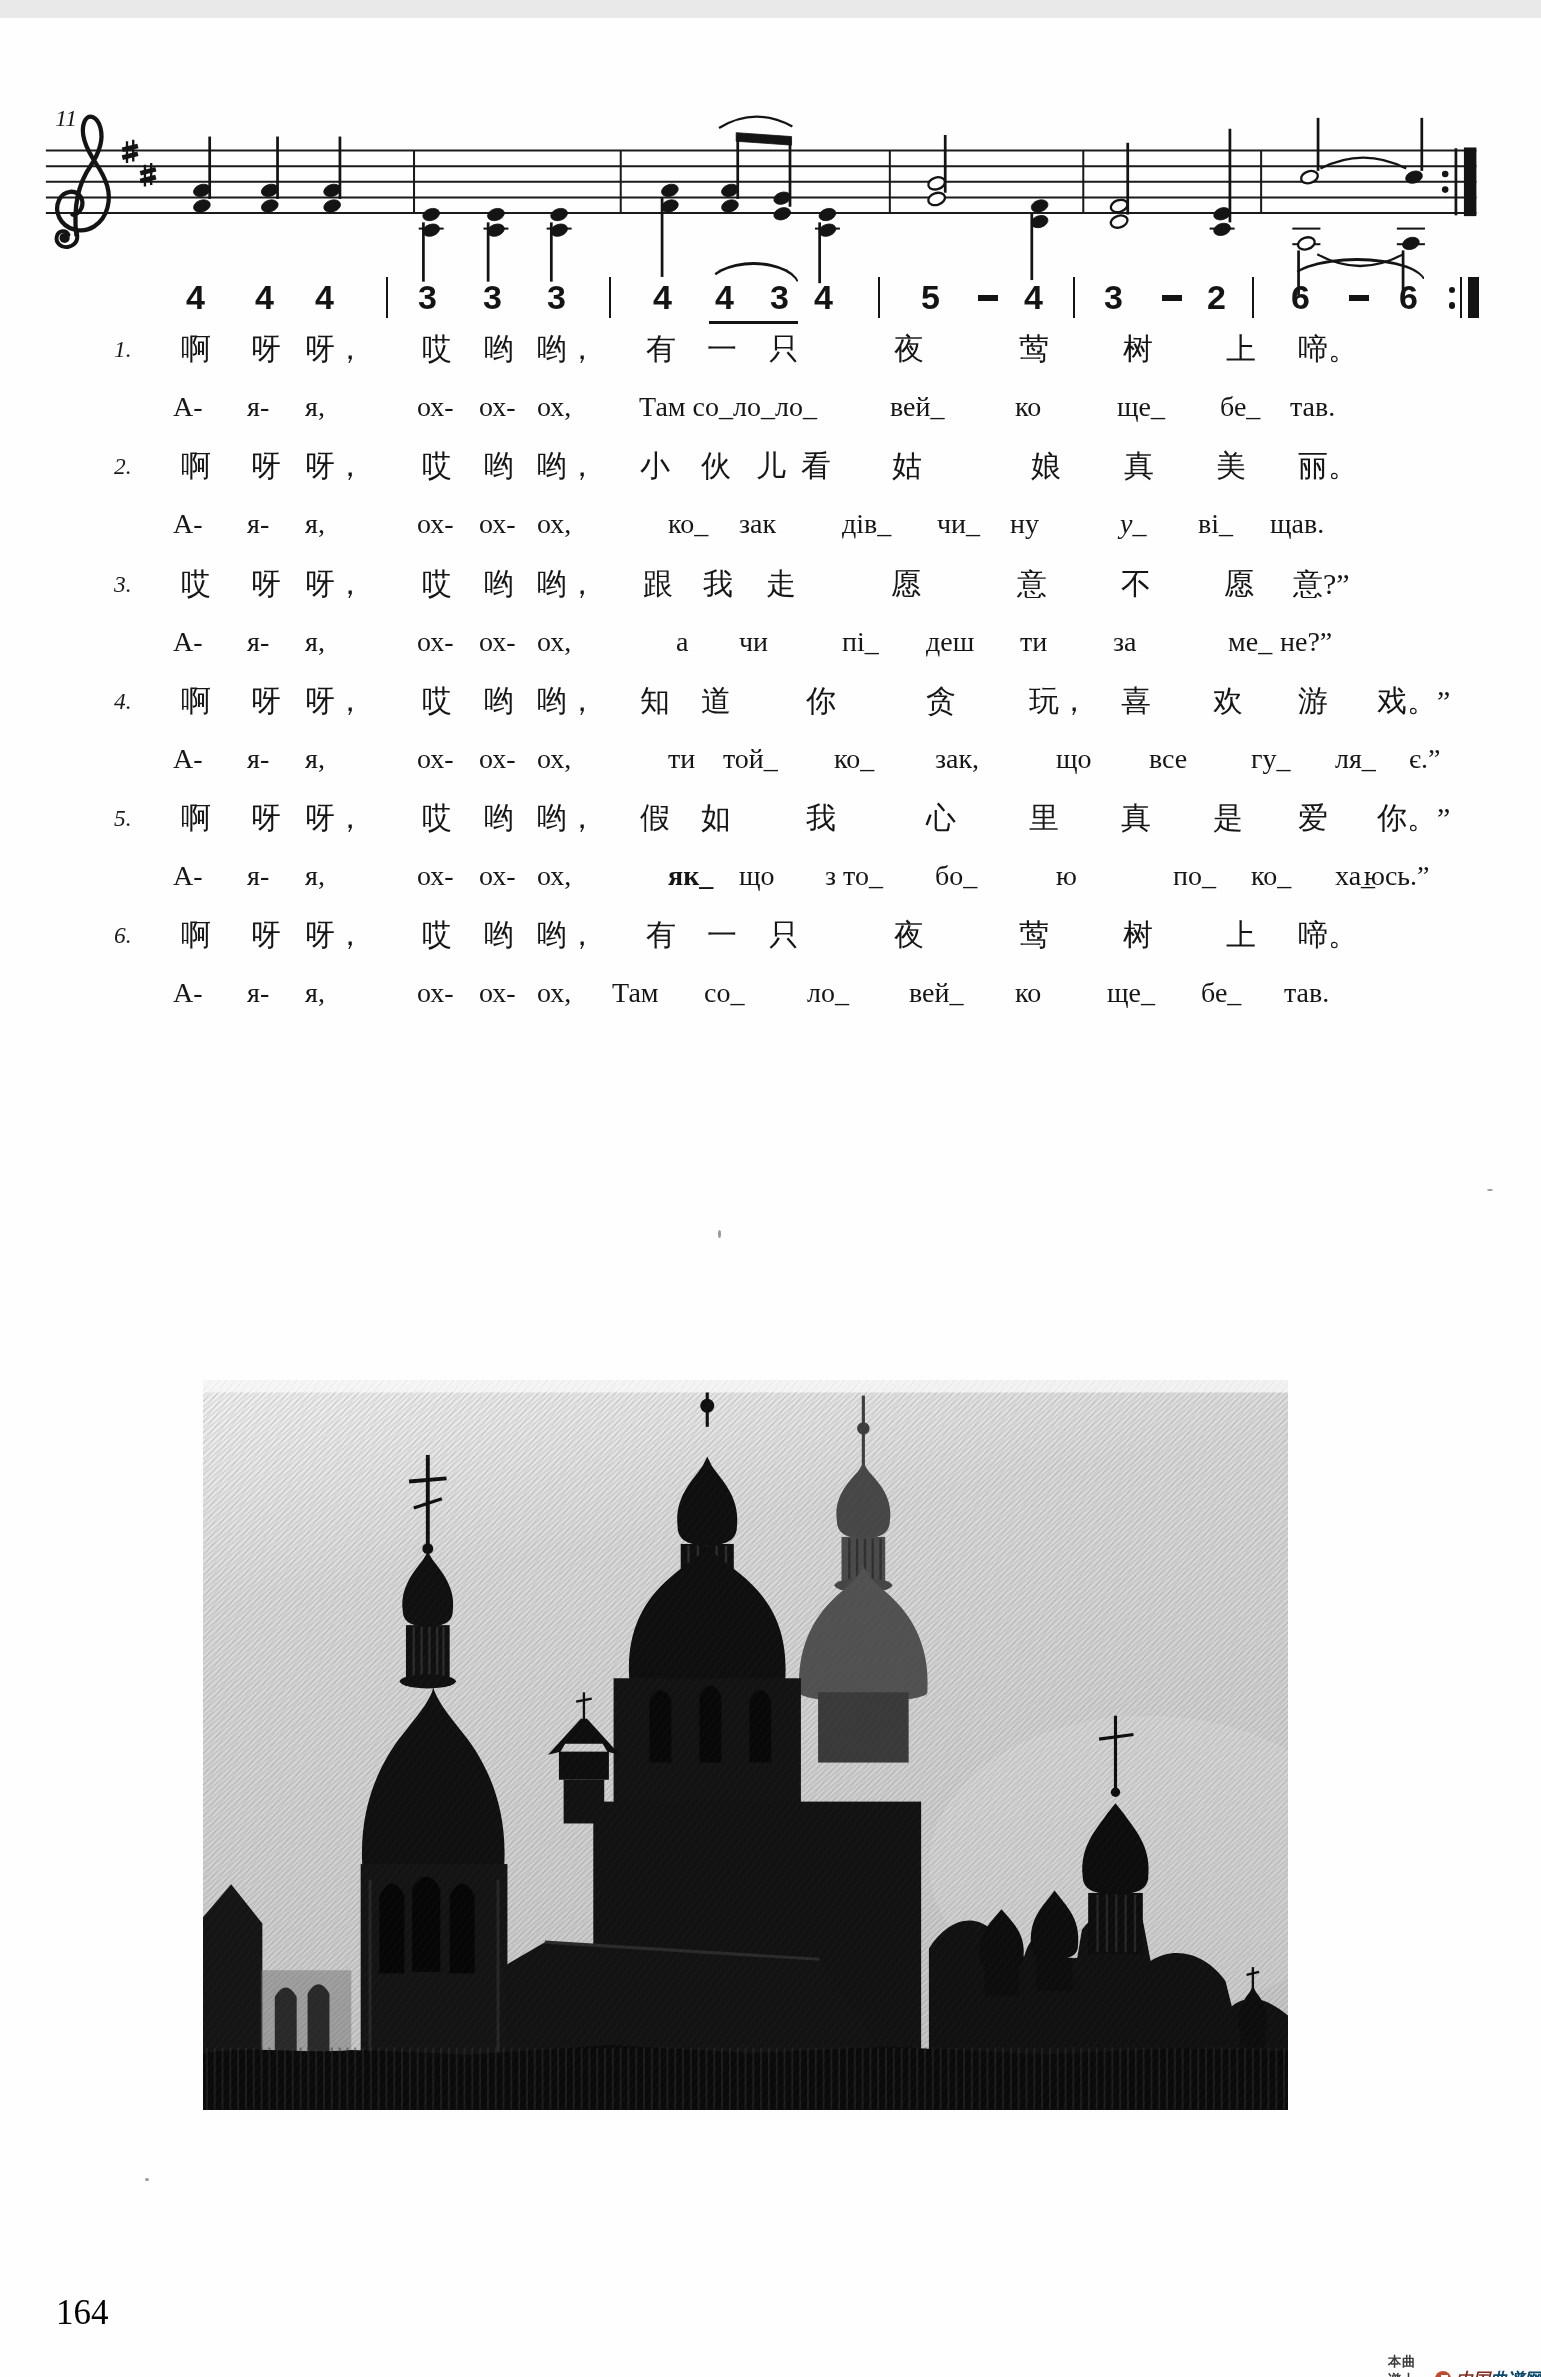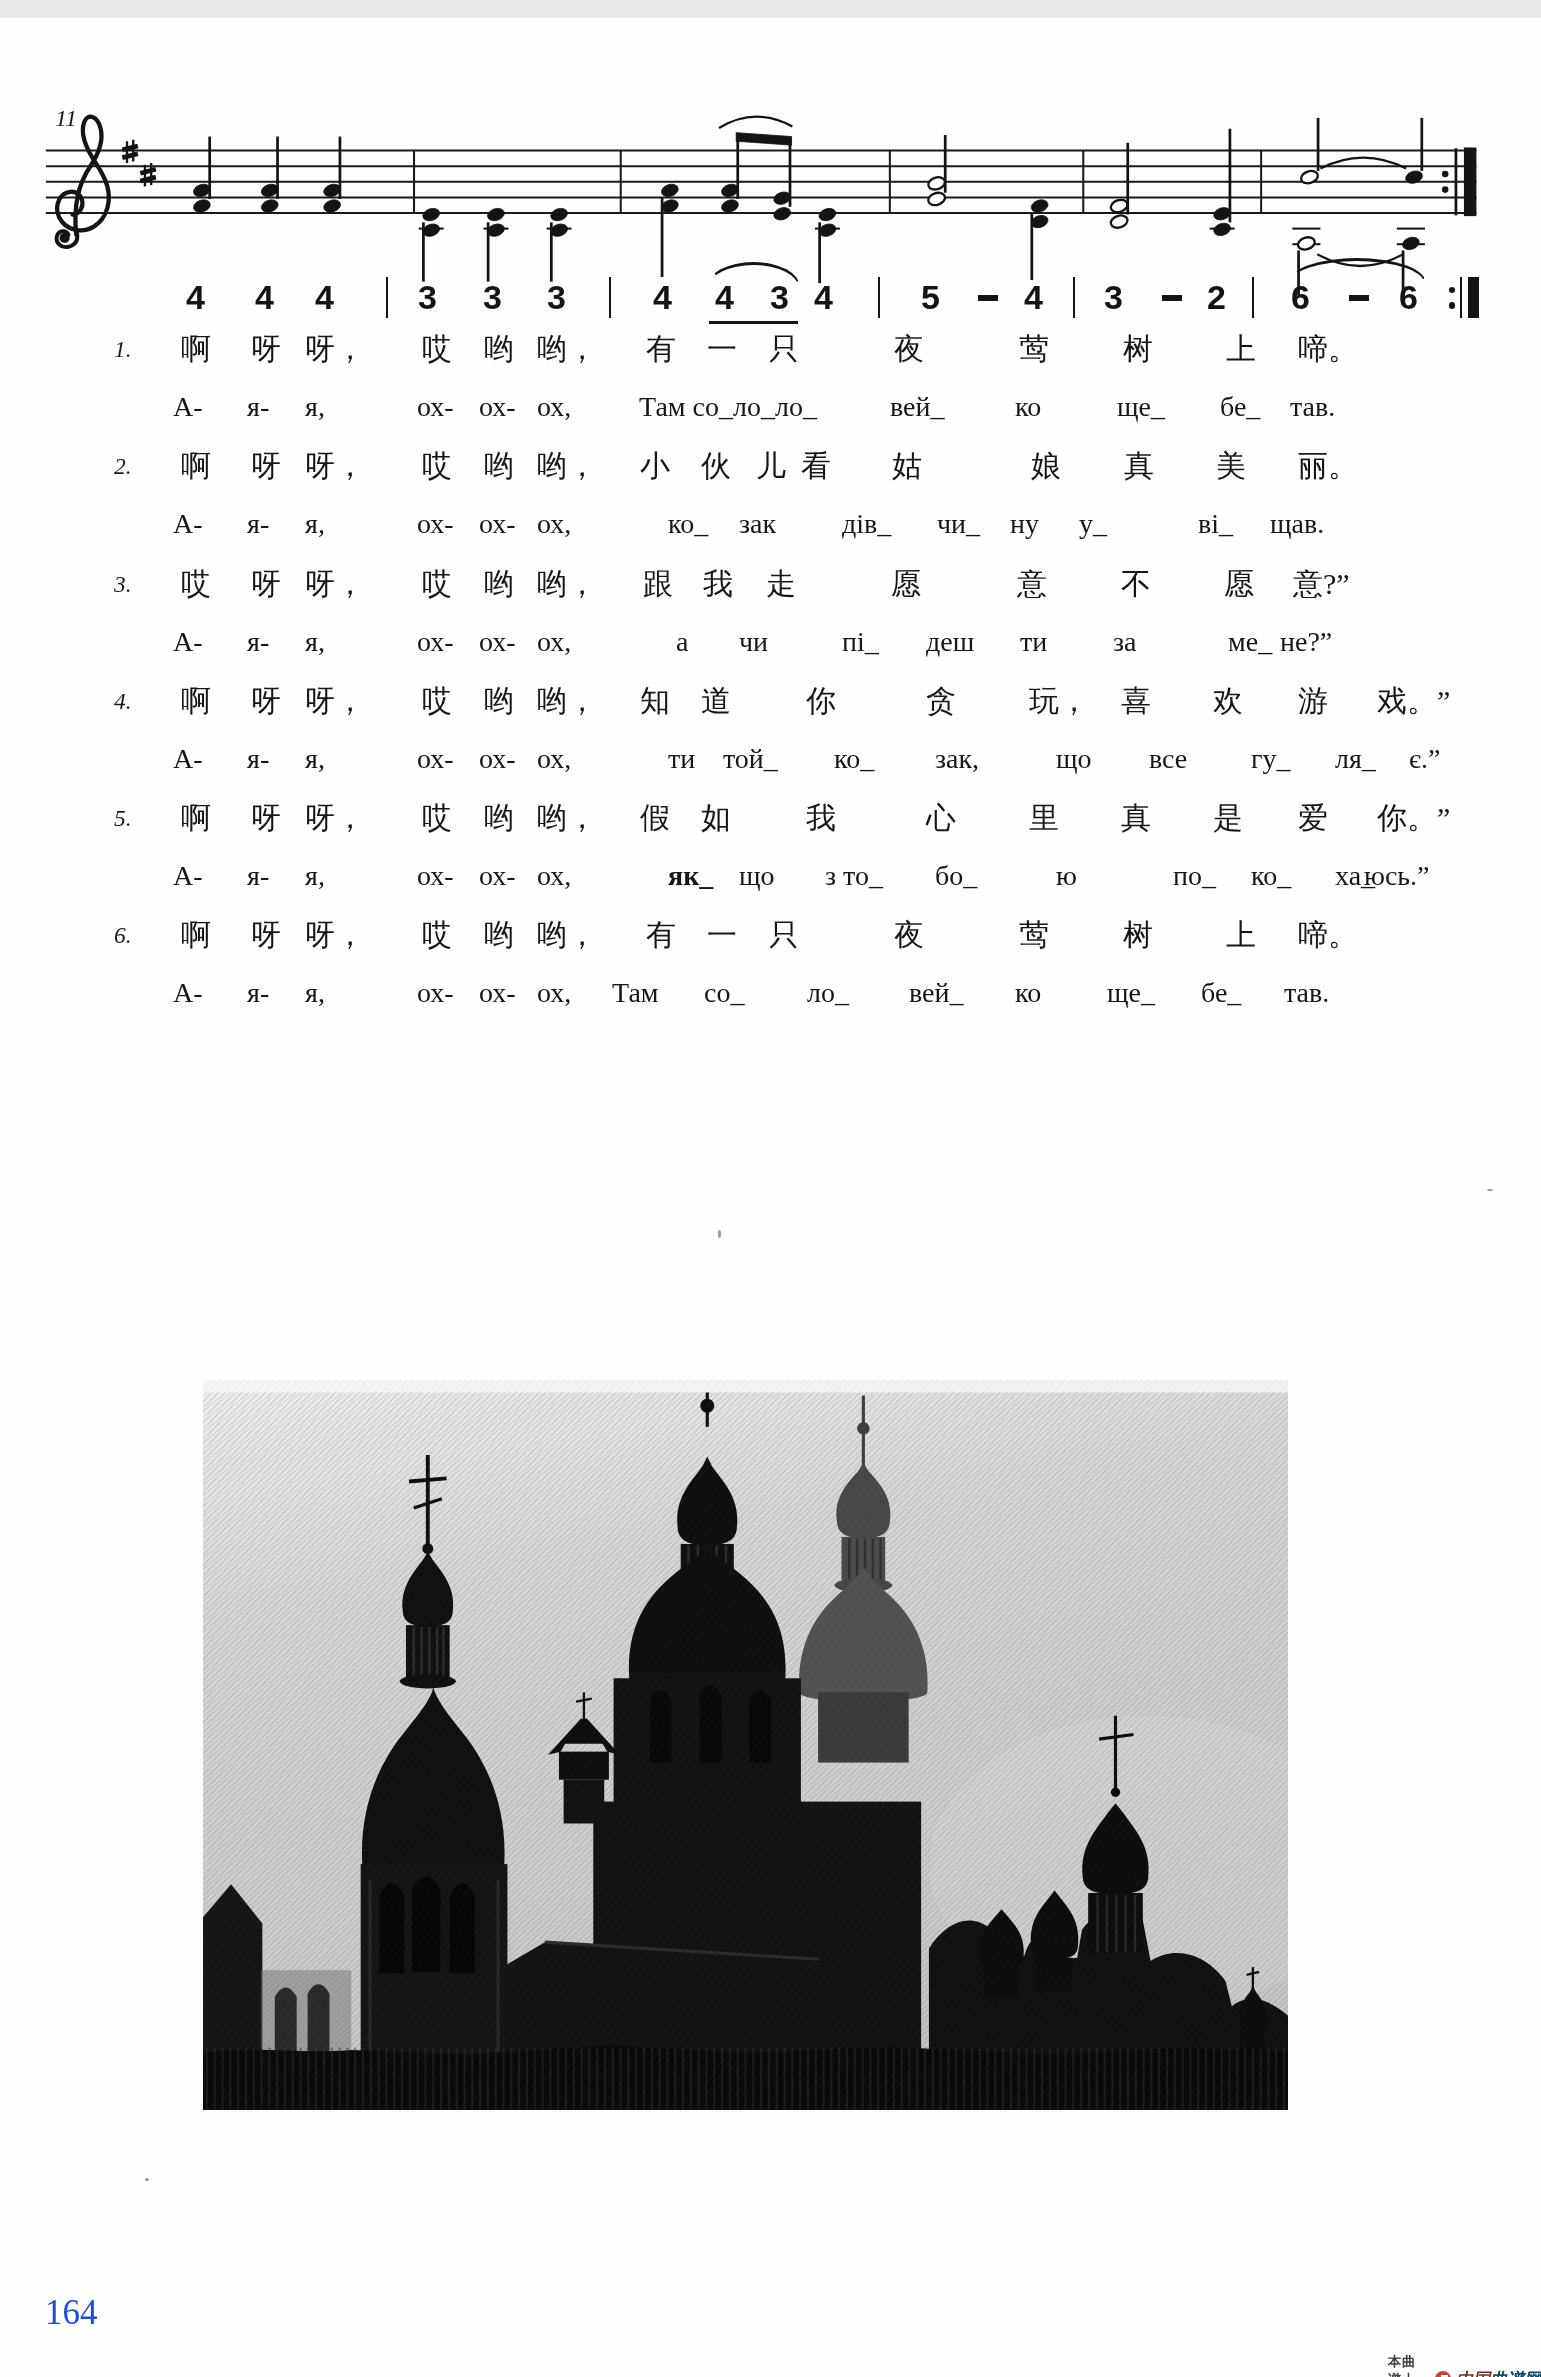--- a/index.html
+++ b/index.html
@@ -29,21 +29,21 @@
   .vnum{position:absolute;left:114px;top:6.2px;font-style:italic;font-size:23.4px;color:#1a1a1a;}
   .zh-line,.uk-line{position:absolute;left:0;top:0;width:100%;height:41px;}
   .uk-line{top:59px;}
   .zh-line .tok{font-size:30px;line-height:37px;font-family:"Liberation Serif",serif;}
   .uk-line .tok{font-size:28px;line-height:36px;font-family:"Liberation Serif",serif;}
 
   
   .photo{position:absolute;left:203px;top:1362px;width:1085px;height:730px;display:block;}
 
   
-  .pagenum{position:absolute;left:45px;top:2275px;font-size:35px;line-height:39px;color:#1d4ed8;}
+  .pagenum{position:absolute;left:56px;top:2275px;font-size:35px;line-height:39px;color:#000000;}
   .watermark{position:absolute;left:1388px;top:2349px;height:25px;display:flex;align-items:center;gap:4.7px;}
   .wm-prefix{font-family:"Liberation Sans",sans-serif;font-weight:700;font-size:13.3px;color:#3a3a3a;letter-spacing:0.8px;}
   .wm-logo{width:16.4px;height:16.4px;border-radius:50%;background:#bf4a33;position:relative;display:inline-block;flex:0 0 auto;}
   .wm-logo::after{content:"";position:absolute;left:6.2px;top:3.9px;width:7px;height:2px;background:#fff;
                   box-shadow:0 3.5px 0 #fff,0 7px 0 #fff;}
   .wm-brand{font-family:"Liberation Serif",serif;font-style:italic;font-weight:700;font-size:17px;white-space:nowrap;}
   .wm-brand .b1{color:#7e2a1f;font-style:italic;}
   .wm-brand .b2{color:#0c4a6e;font-style:italic;}
 
   .speck{position:absolute;background:#9a9a9a;border-radius:50%;}
@@ -273,21 +273,21 @@
           <span class="tok" style="left: 247px;">я-</span>
           <span class="tok" style="left: 305px;">я,</span>
           <span class="tok" style="left: 417px;">ох-</span>
           <span class="tok" style="left: 479px;">ох-</span>
           <span class="tok" style="left: 537px;">ох,</span>
           <span class="tok" style="left: 668px;">ко_</span>
           <span class="tok" style="left: 739px;">зак</span>
           <span class="tok" style="left: 842px;">дів_</span>
           <span class="tok" style="left: 937px;">чи_</span>
           <span class="tok" style="left: 1010px;">ну</span>
-          <span class="tok" style="left: 1079px;">у_</span>
+          <span class="tok" style="left: 1120px; font-style: italic;">у_</span>
           <span class="tok" style="left: 1198px;">ві_</span>
           <span class="tok" style="left: 1270px;">щав.</span>
         </div>
     </div>
     <div class="verse" style="top:547px">
       <span class="vnum">3.</span>
       <div class="zh-line">
           <span class="tok" style="left: 181px;">哎</span>
           <span class="tok" style="left: 251px;">呀</span>
           <span class="tok" style="left: 305px;">呀，</span>

